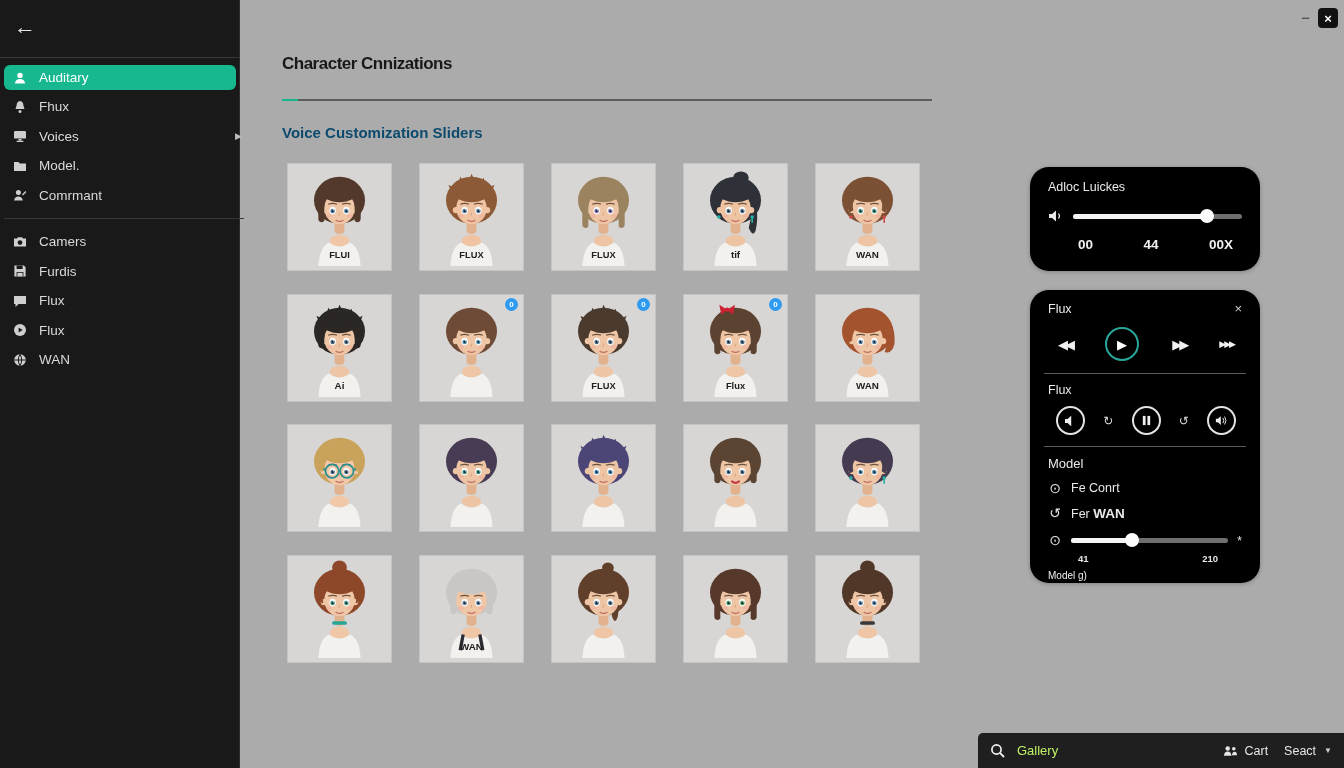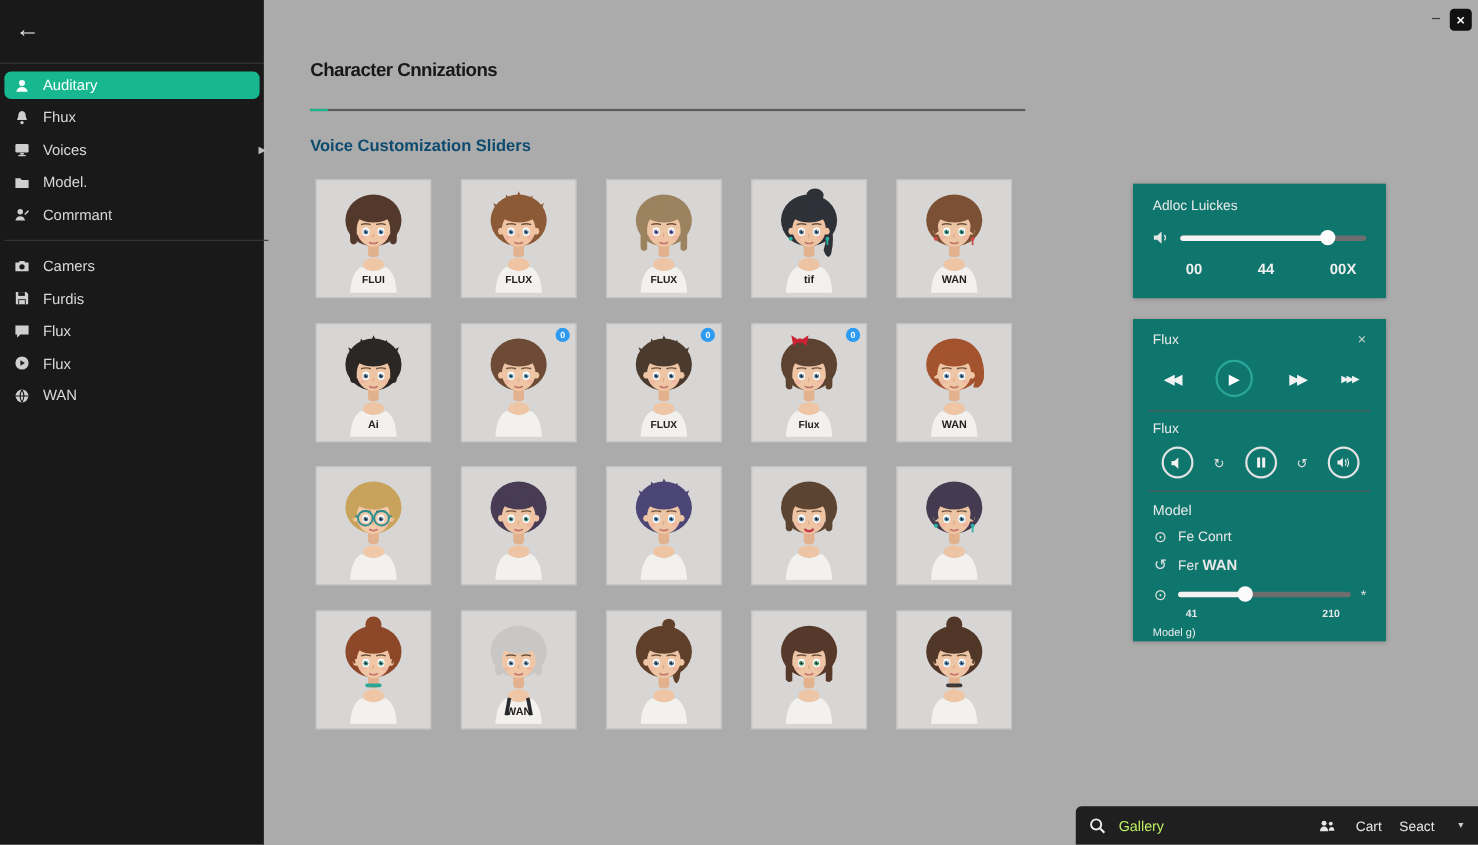--- a/index.html
+++ b/index.html
@@ -41,21 +41,21 @@
   
   .grid{position:absolute;left:287px;top:163px;display:grid;
     grid-template-columns:repeat(5,105px);grid-auto-rows:108px;column-gap:27px;row-gap:22.5px;}
   .card{background:#d8d6d4;border:1px solid #c6c4c2;position:relative;cursor:pointer;}
   .card svg{display:block;width:100%;height:100%;}
   .badge{position:absolute;top:3px;right:5px;width:13px;height:13px;border-radius:50%;
     background:#2e9bf0;color:#fff;font-size:8px;font-weight:bold;display:flex;
     align-items:center;justify-content:center;}
 
   
-  .panel{position:absolute;background:#0f766e;border-radius:0;color:#ececec;
+  .panel{position:absolute;background:#000000;border-radius:19px;color:#ececec;
     box-shadow:0 1px 4px rgba(0,0,0,.25);}
   .panel-audio{left:1030px;top:167px;width:230px;height:104px;padding:13px 18px;}
   .panel-title{font-size:12.5px;color:#eaeaea;}
   .aud-slider-row{display:flex;align-items:center;margin-top:15px;gap:9px;}
   .spk-icn{color:#e6e6e6;flex:0 0 16px;height:14px;}
   .slider{position:relative;height:5px;border-radius:3px;background:#6e6e6e;flex:1;cursor:pointer;}
   .slider-fill{position:absolute;left:0;top:0;height:5px;border-radius:3px;background:#f4f4f4;}
   .slider-knob{position:absolute;top:-4.5px;width:14px;height:14px;border-radius:50%;background:#fbfbfb;cursor:grab;}
   .aud-marks{display:flex;margin:14px 0 0 30px;width:155px;justify-content:space-between;
     font-size:13.5px;font-weight:bold;color:#f0f0f0;}
@@ -84,21 +84,21 @@
     font-size:9.5px;font-weight:bold;color:#e8e8e8;align-items:center;}
   .model-footer{font-size:10px;font-weight:normal;margin-top:6px;color:#f0f0f0;}
 
   
   .searchbar{position:absolute;left:978px;top:733px;width:366px;height:35px;background:#1f1f1f;
     border-radius:5px 0 0 0;display:flex;align-items:center;padding:0 12px 0 12px;color:#e2e2e2;}
   .search-icn{width:16px;height:16px;color:#f0f0f0;margin-right:9px;flex:0 0 16px;}
   .search-input{background:transparent;border:none;outline:none;color:#bef264;
     font-size:13px;font-family:"Liberation Sans",sans-serif;width:120px;}
   .sb-right{margin-left:auto;display:flex;align-items:center;gap:16px;font-size:12.5px;}
-  .sb-btn{display:flex;align-items:center;gap:18px;cursor:pointer;color:#e6e6e6;justify-content:center;}
+  .sb-btn{display:flex;align-items:center;gap:6px;cursor:pointer;color:#e6e6e6;justify-content:center;}
   .dd-glyph{font-size:8px;margin-left:2px;color:#cfcfcf;}
 </style>
 </head>
 <body>
 
 <div class="win-controls">
   <span class="win-min">−</span>
   <span class="win-close">×</span>
 </div>
 

